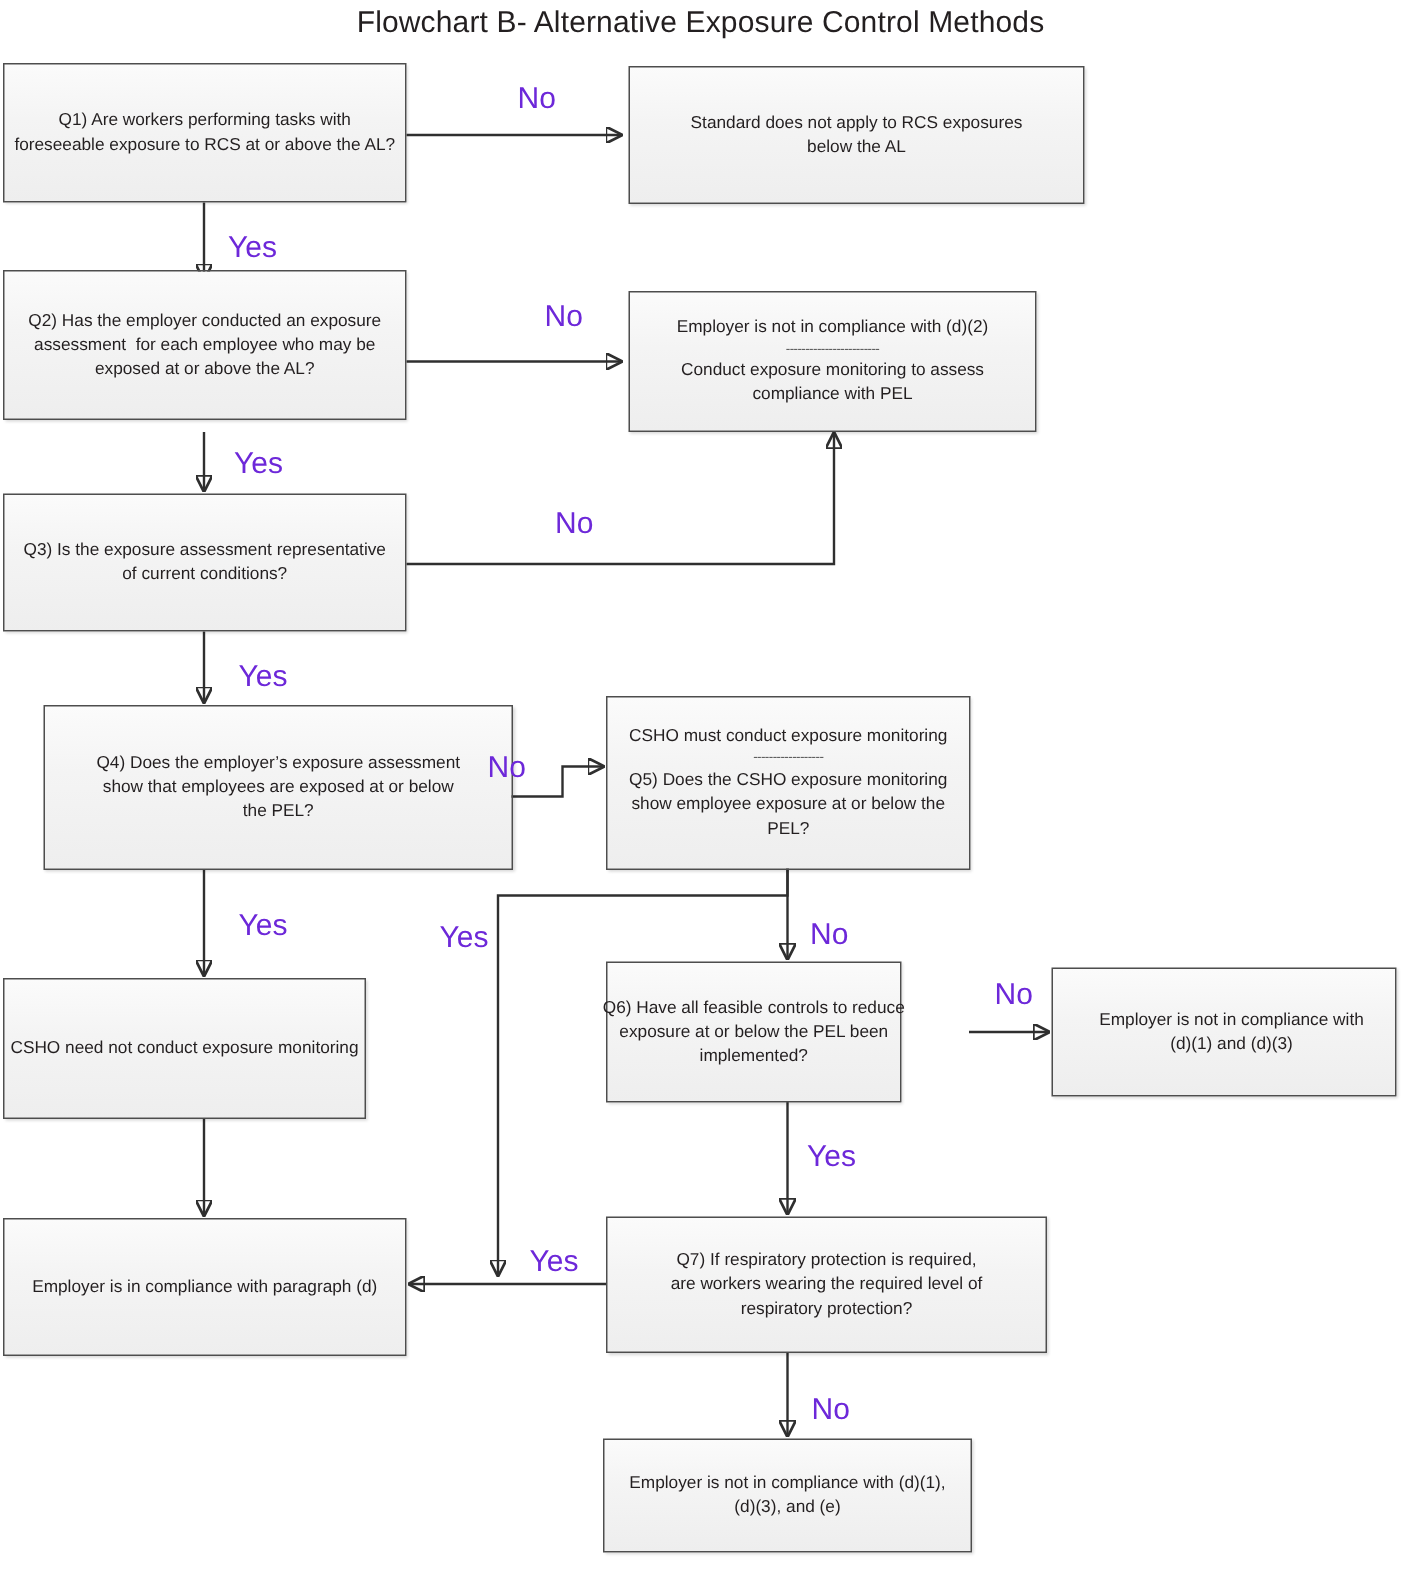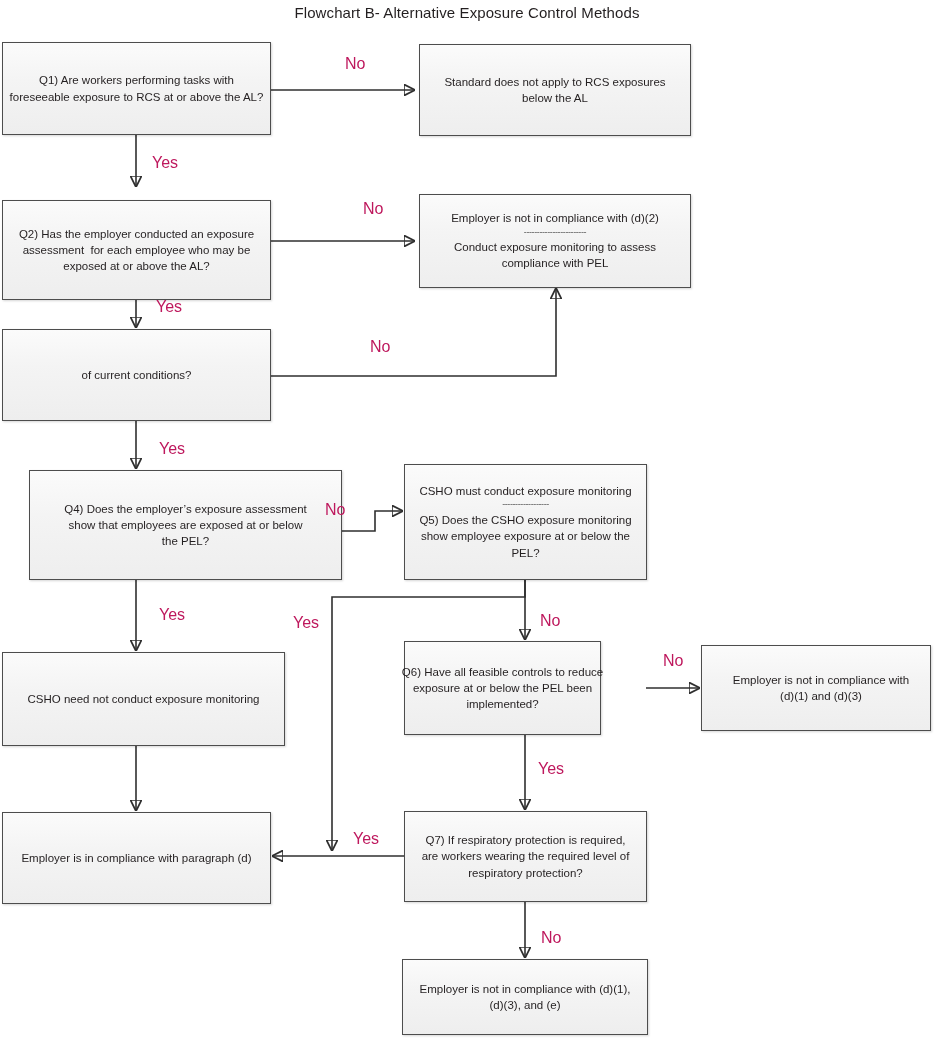--- a/index.html
+++ b/index.html
@@ -14,21 +14,21 @@
     font-family: "Liberation Sans", sans-serif;
     color: #1a1a1a;
     overflow: hidden;
   }
   #chart-title {
     position: absolute;
     left: 0;
     top: 4px;
     width: 934px;
     text-align: center;
-    font-size: 15px;
+    font-size: 20px;
     color: #231f20;
     letter-spacing: 0.1px;
   }
   .node {
     position: absolute;
     box-sizing: border-box;
     border: 1px solid #4d4d4d;
     background: linear-gradient(to bottom, #fbfbfb 0%, #f4f4f4 40%, #eeeeee 100%);
     box-shadow: 1px 1px 2px rgba(0,0,0,0.16);
     display: flex;
@@ -45,22 +45,22 @@
   .node .sep {
     display: block;
     font-size: 9px;
     line-height: 1.05;
     letter-spacing: -0.4px;
     color: #555;
     margin: 1px 0 2px 0;
   }
   .edge-label {
     position: absolute;
-    font-size: 16px;
-    color: #be185d;
+    font-size: 20px;
+    color: #6d28d9;
     white-space: nowrap;
   }
   svg.wires {
     position: absolute;
     left: 0; top: 0;
     width: 934px; height: 1046px;
     pointer-events: none;
   }
   svg.wires path, svg.wires line { stroke: #2f2f2f; stroke-width: 1.6; fill: none; }
 </style>
@@ -105,76 +105,77 @@
   <path d="M 525 902 L 525 957" marker-end="url(#arrow)"></path>
 
   <path d="M 136 746 L 136 810" marker-end="url(#arrow)"></path>
 </svg>
 
 <div class="node" style="left:2px; top:42px; width:269px; height:93px;">
   <span class="line">Q1) Are workers performing tasks with</span>
   <span class="line">foreseeable exposure to RCS at or above the AL?</span>
 </div>
 
-<div class="node" style="left:419px; top:44px; width:272px; height:92px;">
+<div class="node" style="left:419px; top:44px; width:304px; height:92px;">
   <span class="line">Standard does not apply to RCS exposures</span>
   <span class="line">below the AL</span>
 </div>
 
-<div class="node" style="left:2px; top:200px; width:269px; height:100px;">
+<div class="node" style="left:2px; top:180px; width:269px; height:100px;">
   <span class="line">Q2) Has the employer conducted an exposure</span>
   <span class="line">assessment  for each employee who may be</span>
   <span class="line">exposed at or above the AL?</span>
 </div>
 
 <div class="node" style="left:419px; top:194px; width:272px; height:94px;">
   <span class="line">Employer is not in compliance with (d)(2)</span>
   <span class="sep">------------------------</span>
   <span class="line">Conduct exposure monitoring to assess</span>
   <span class="line">compliance with PEL</span>
 </div>
 
 <div class="node" style="left:2px; top:329px; width:269px; height:92px;">
+  <span class="line">Q3) Is the exposure assessment representative</span>
   <span class="line">of current conditions?</span>
 </div>
 
 <div class="node" style="left:2px; top:470px; width:313px; height:110px;margin-left:27px;">
   <span class="line">Q4) Does the employer’s exposure assessment</span>
   <span class="line">show that employees are exposed at or below</span>
   <span class="line">the PEL?</span>
 </div>
 
 <div class="node" style="left:404px; top:464px; width:243px; height:116px;">
   <span class="line">CSHO must conduct exposure monitoring</span>
   <span class="sep">------------------</span>
   <span class="line">Q5) Does the CSHO exposure monitoring</span>
   <span class="line">show employee exposure at or below the</span>
   <span class="line">PEL?</span>
 </div>
 
-<div class="node" style="left:2px; top:652px; width:283px; height:94px;">
+<div class="node" style="left:2px; top:652px; width:242px; height:94px;">
   <span class="line">CSHO need not conduct exposure monitoring</span>
 </div>
 
 <div class="node" style="left:404px; top:641px; width:197px; height:94px;">
   <span class="line">Q6) Have all feasible controls to reduce</span>
   <span class="line">exposure at or below the PEL been</span>
   <span class="line">implemented?</span>
 </div>
 
 <div class="node" style="left:701px; top:645px; width:230px; height:86px;padding-left:18px;">
   <span class="line">Employer is not in compliance with</span>
   <span class="line">(d)(1) and (d)(3)</span>
 </div>
 
 <div class="node" style="left:2px; top:812px; width:269px; height:92px;">
   <span class="line">Employer is in compliance with paragraph (d)</span>
 </div>
 
-<div class="node" style="left:404px; top:811px; width:243px; height:91px;">
+<div class="node" style="left:404px; top:811px; width:294px; height:91px;">
   <span class="line">Q7) If respiratory protection is required,</span>
   <span class="line">are workers wearing the required level of</span>
   <span class="line">respiratory protection?</span>
 </div>
 
 <div class="node" style="left:402px; top:959px; width:246px; height:76px;">
   <span class="line">Employer is not in compliance with (d)(1),</span>
   <span class="line">(d)(3), and (e)</span>
 </div>
 

